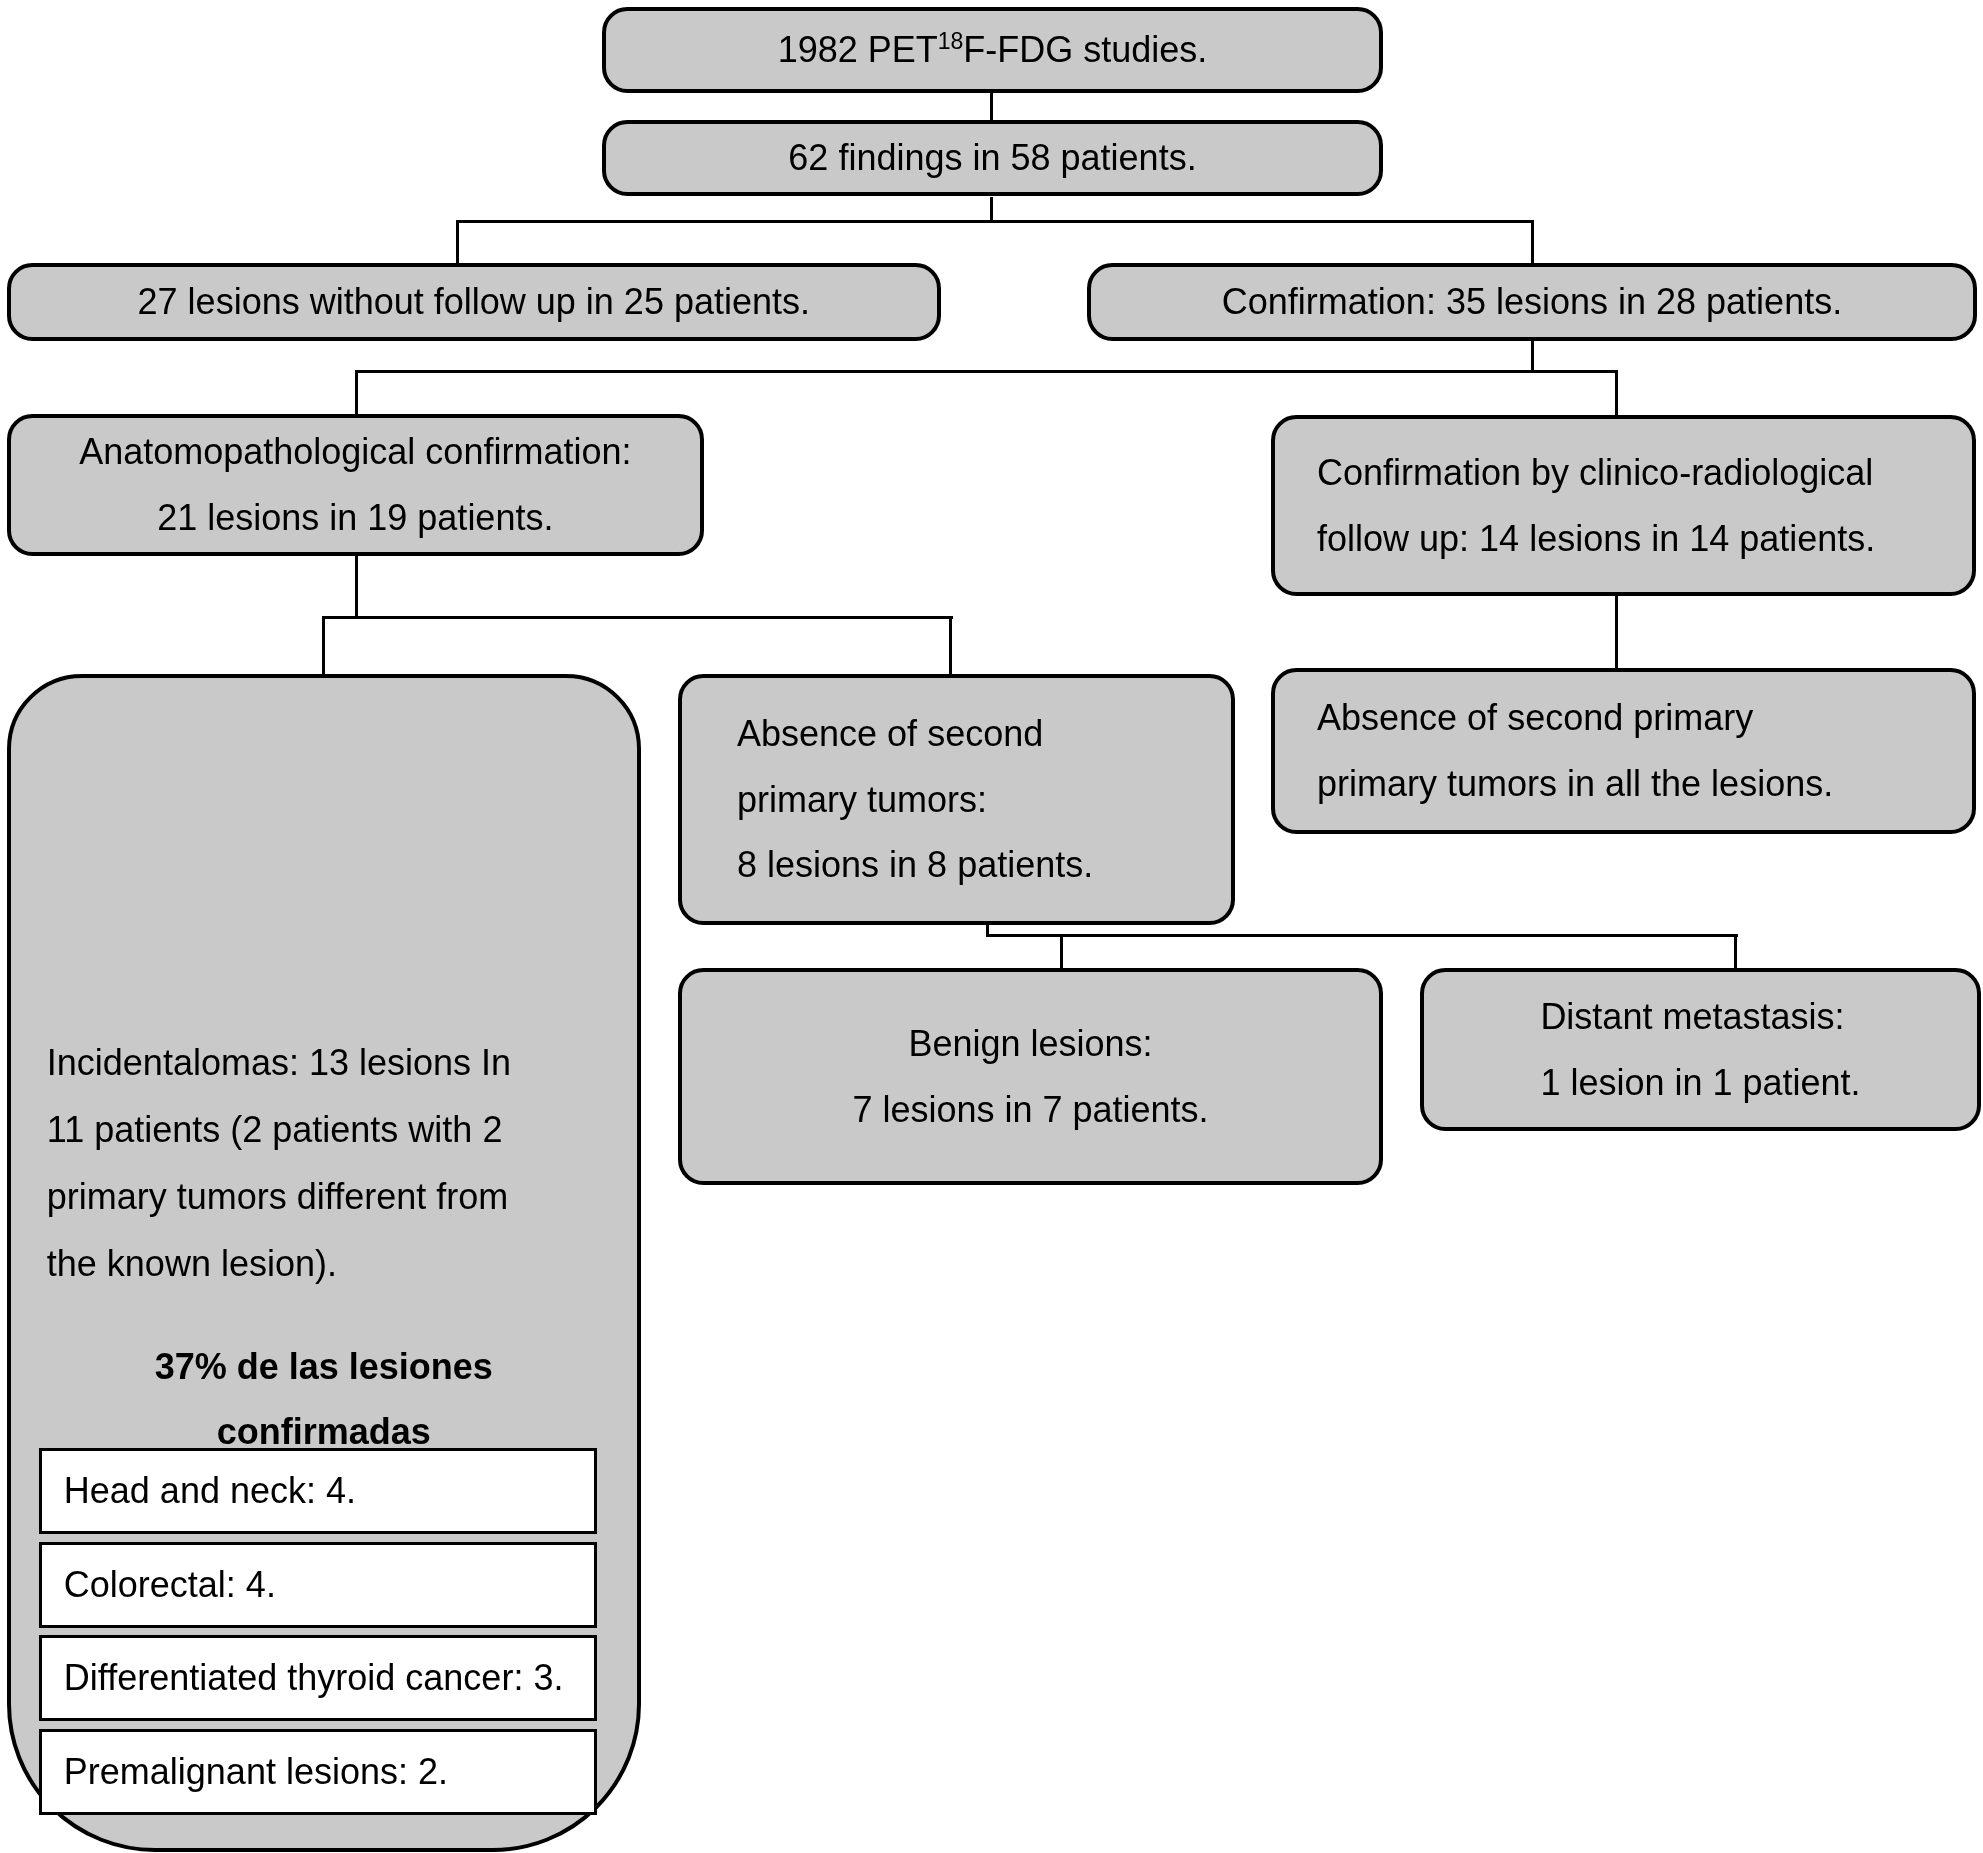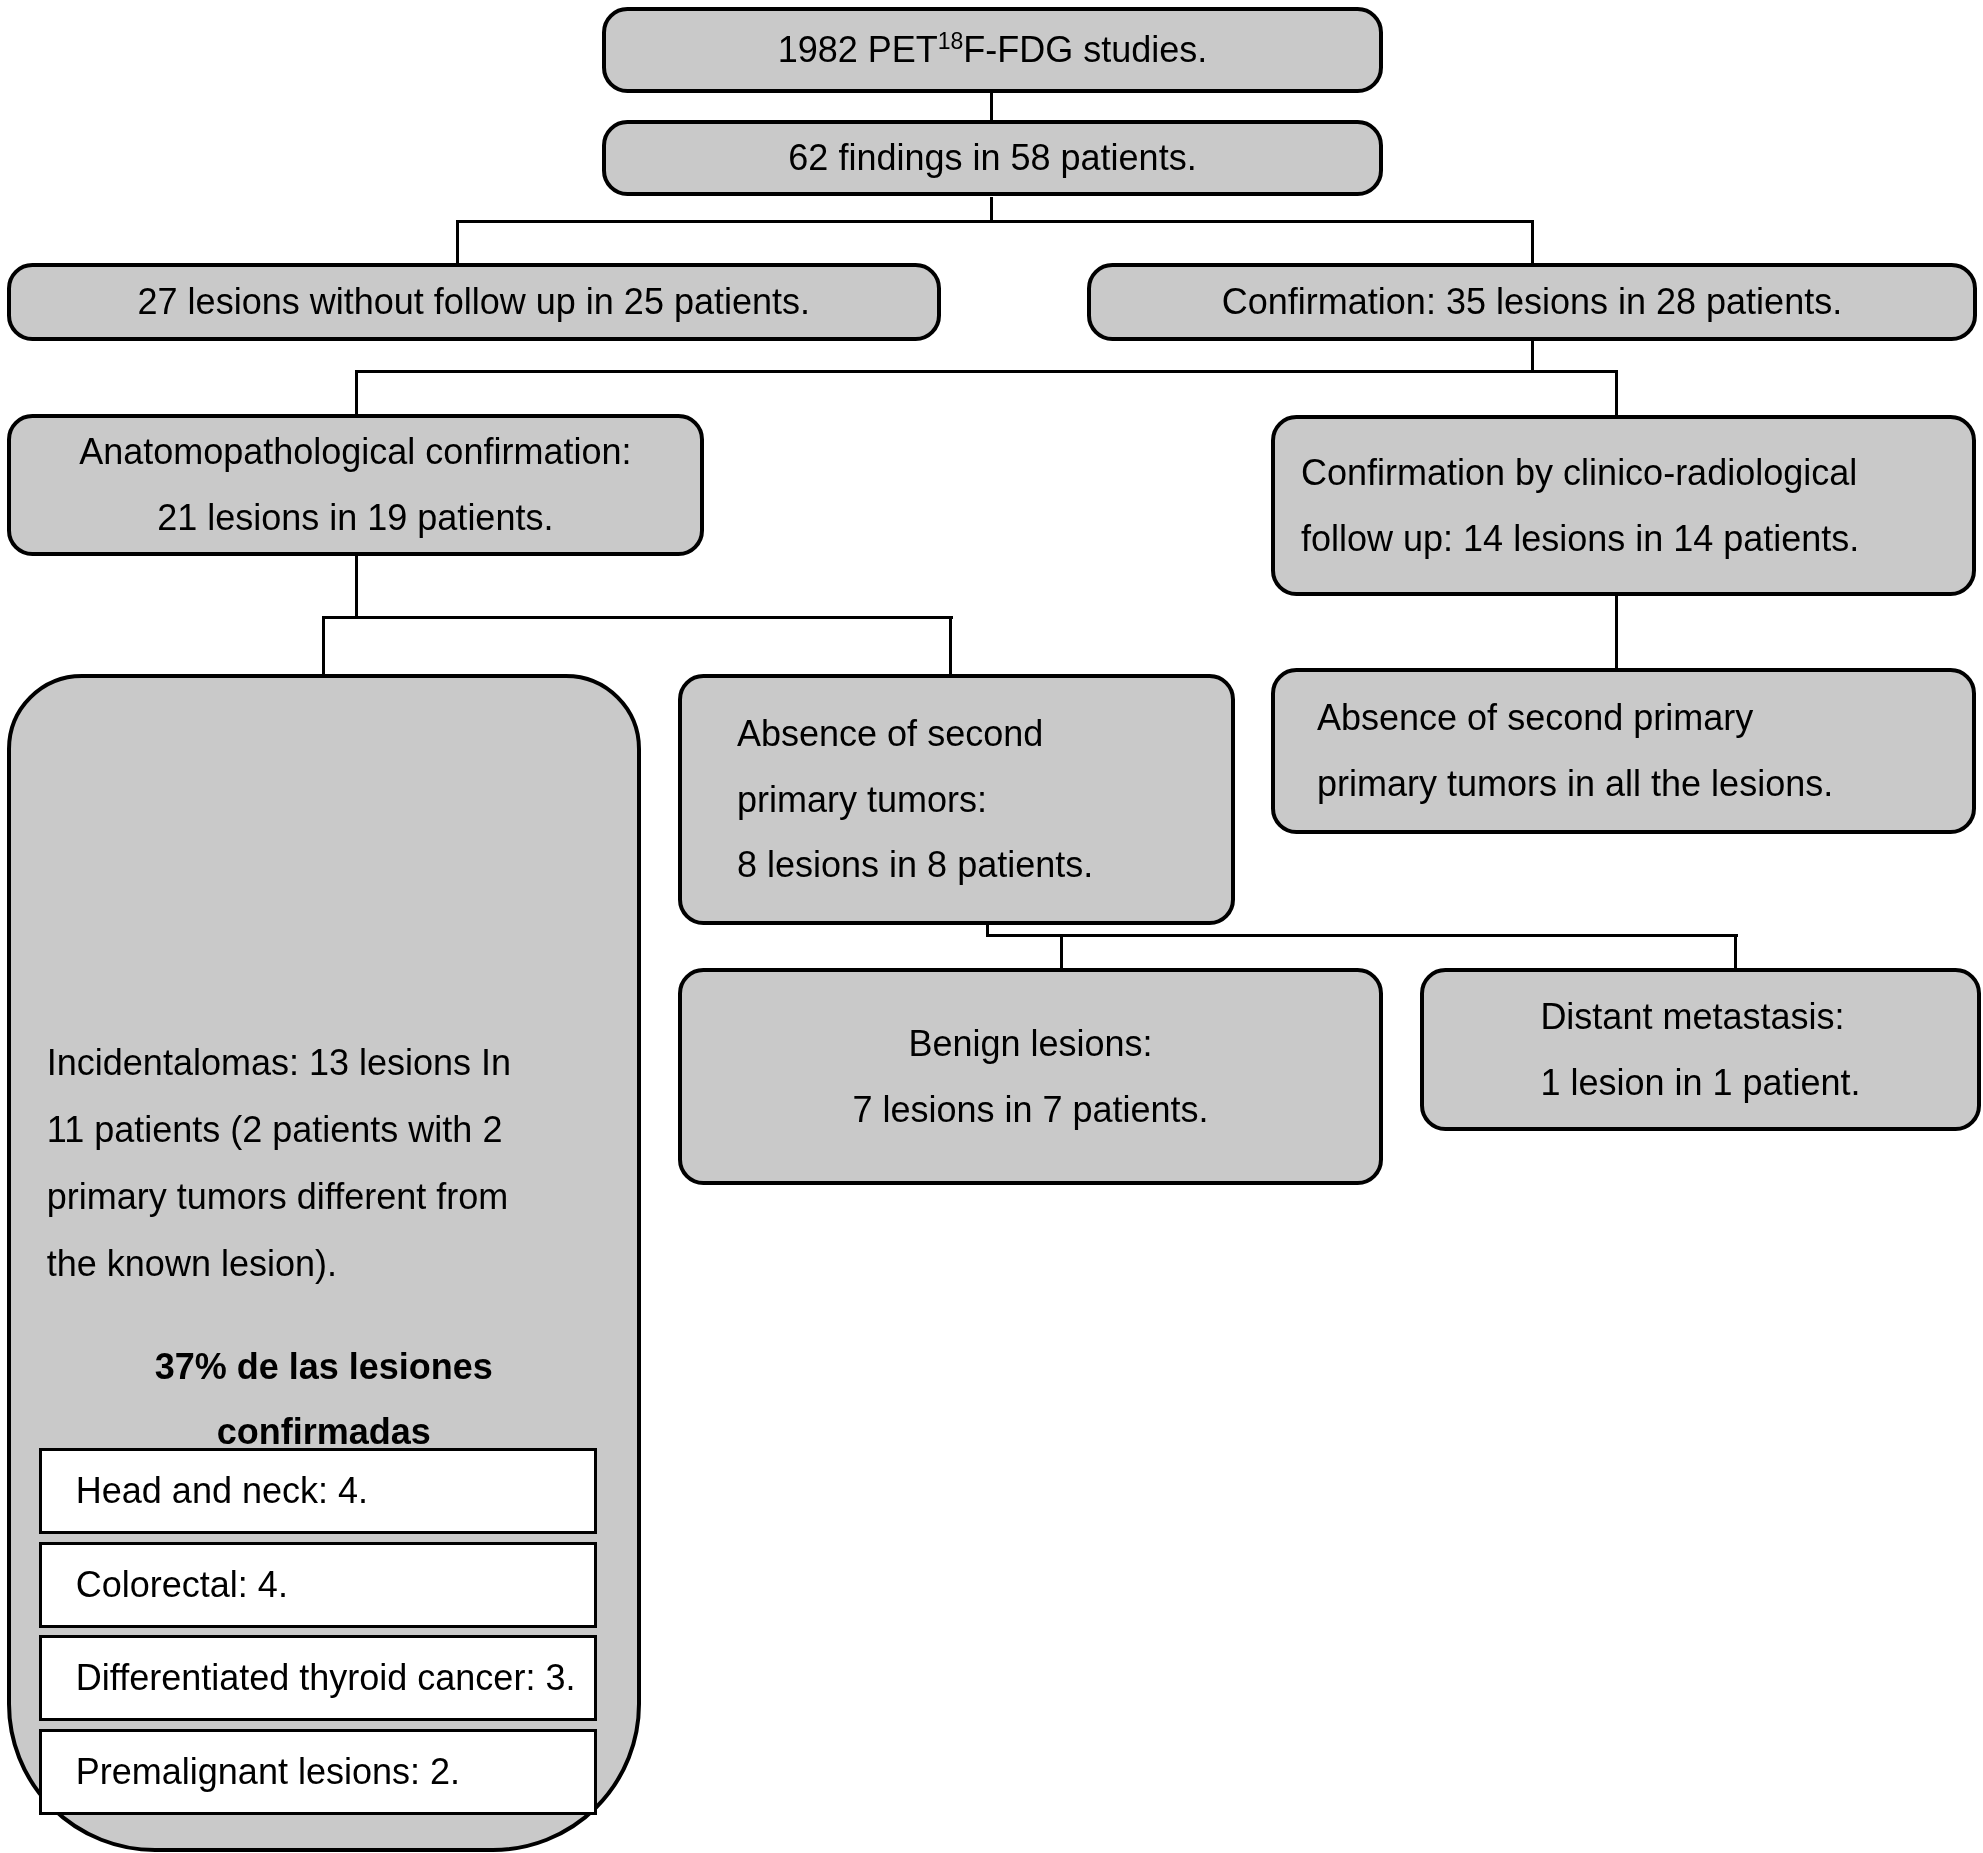--- a/index.html
+++ b/index.html
@@ -76,21 +76,21 @@
     width: 558px;
   }
   .item {
     box-sizing: border-box;
     background: var(--item-fill, #ffffff);
     border: 3.4px solid var(--line-color, #000);
     height: 86px;
     margin-bottom: 7.6px;
     display: flex;
     align-items: center;
-    padding-left: 34px;
+    padding-left: 22px;
     font-size: 36px;
     white-space: nowrap;
   }
 </style>
 </head>
 <body>
 
 <div id="stage">
 
   <div class="node center" style="left:602px; top:6.8px; width:781px; height:86px;">
@@ -109,21 +109,21 @@
 
   <div class="node center" style="left:1087px; top:263px; width:890px; height:78px;">
     <div>Confirmation: 35 lesions in 28 patients.</div>
   </div>
 
   <div class="node center" style="left:6.8px; top:414px; width:697px; height:142px;">
     <div class="ln">Anatomopathological confirmation:</div>
     <div class="ln">21 lesions in 19 patients.</div>
   </div>
 
-  <div class="node leftalign" style="left:1271px; top:415px; width:705px; height:181px; padding-left:26px;">
+  <div class="node leftalign" style="left:1271px; top:415px; width:705px; height:181px; padding-left:42px;">
     <div class="ln">Confirmation by clinico-radiological</div>
     <div class="ln">follow up: 14 lesions in 14 patients.</div>
   </div>
 
   <div class="bigbox" style="left:6.8px; top:674px; width:634px; height:1178px;">
     <div class="para">Incidentalomas: 13 lesions In 11 patients (2 patients with 2 primary tumors different from the known lesion).</div>
     <div class="heading">37% de las lesiones confirmadas</div>
     <div class="items">
       <div class="item">Head and neck: 4.</div>
       <div class="item">Colorectal: 4.</div>

